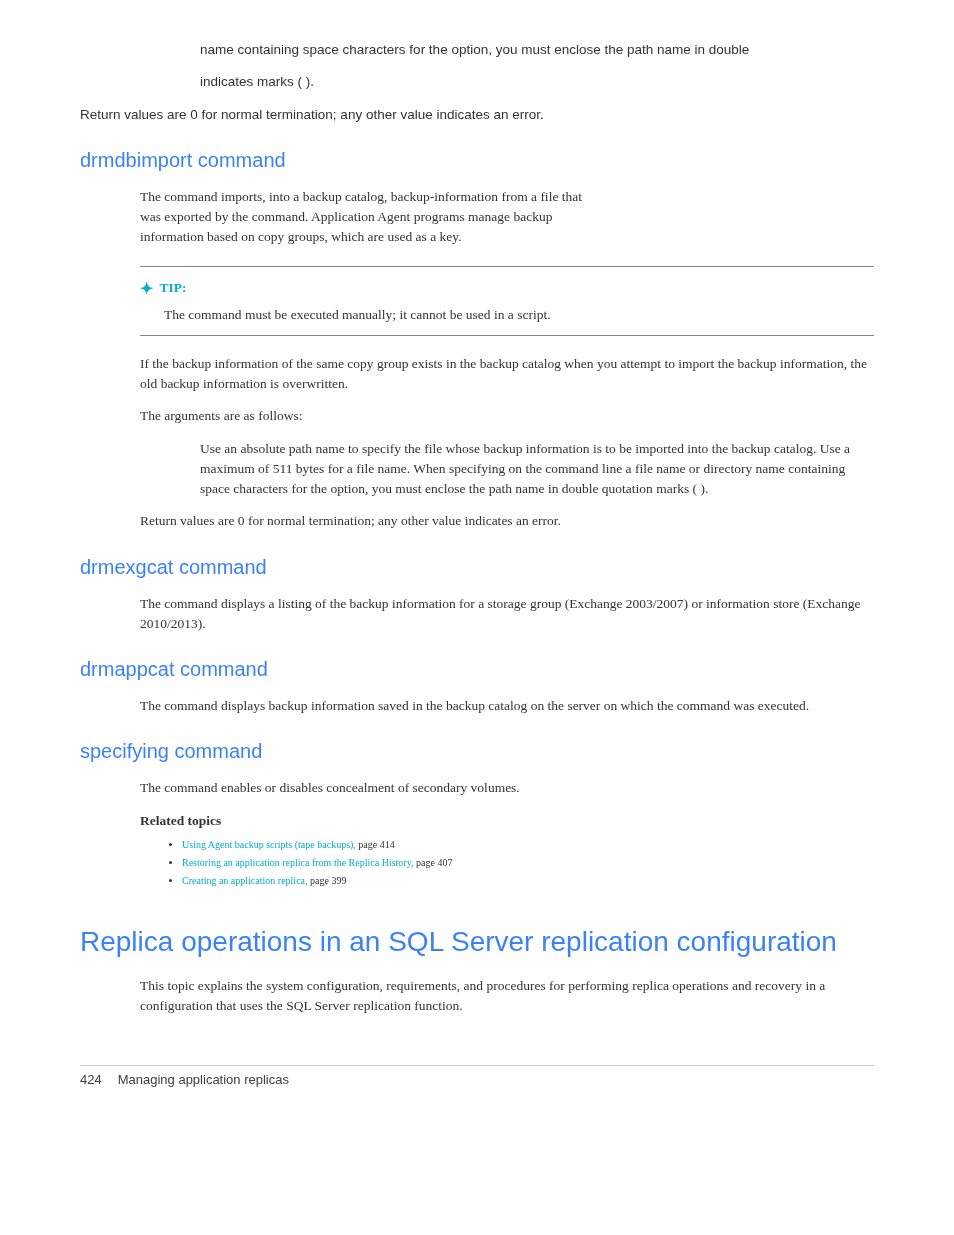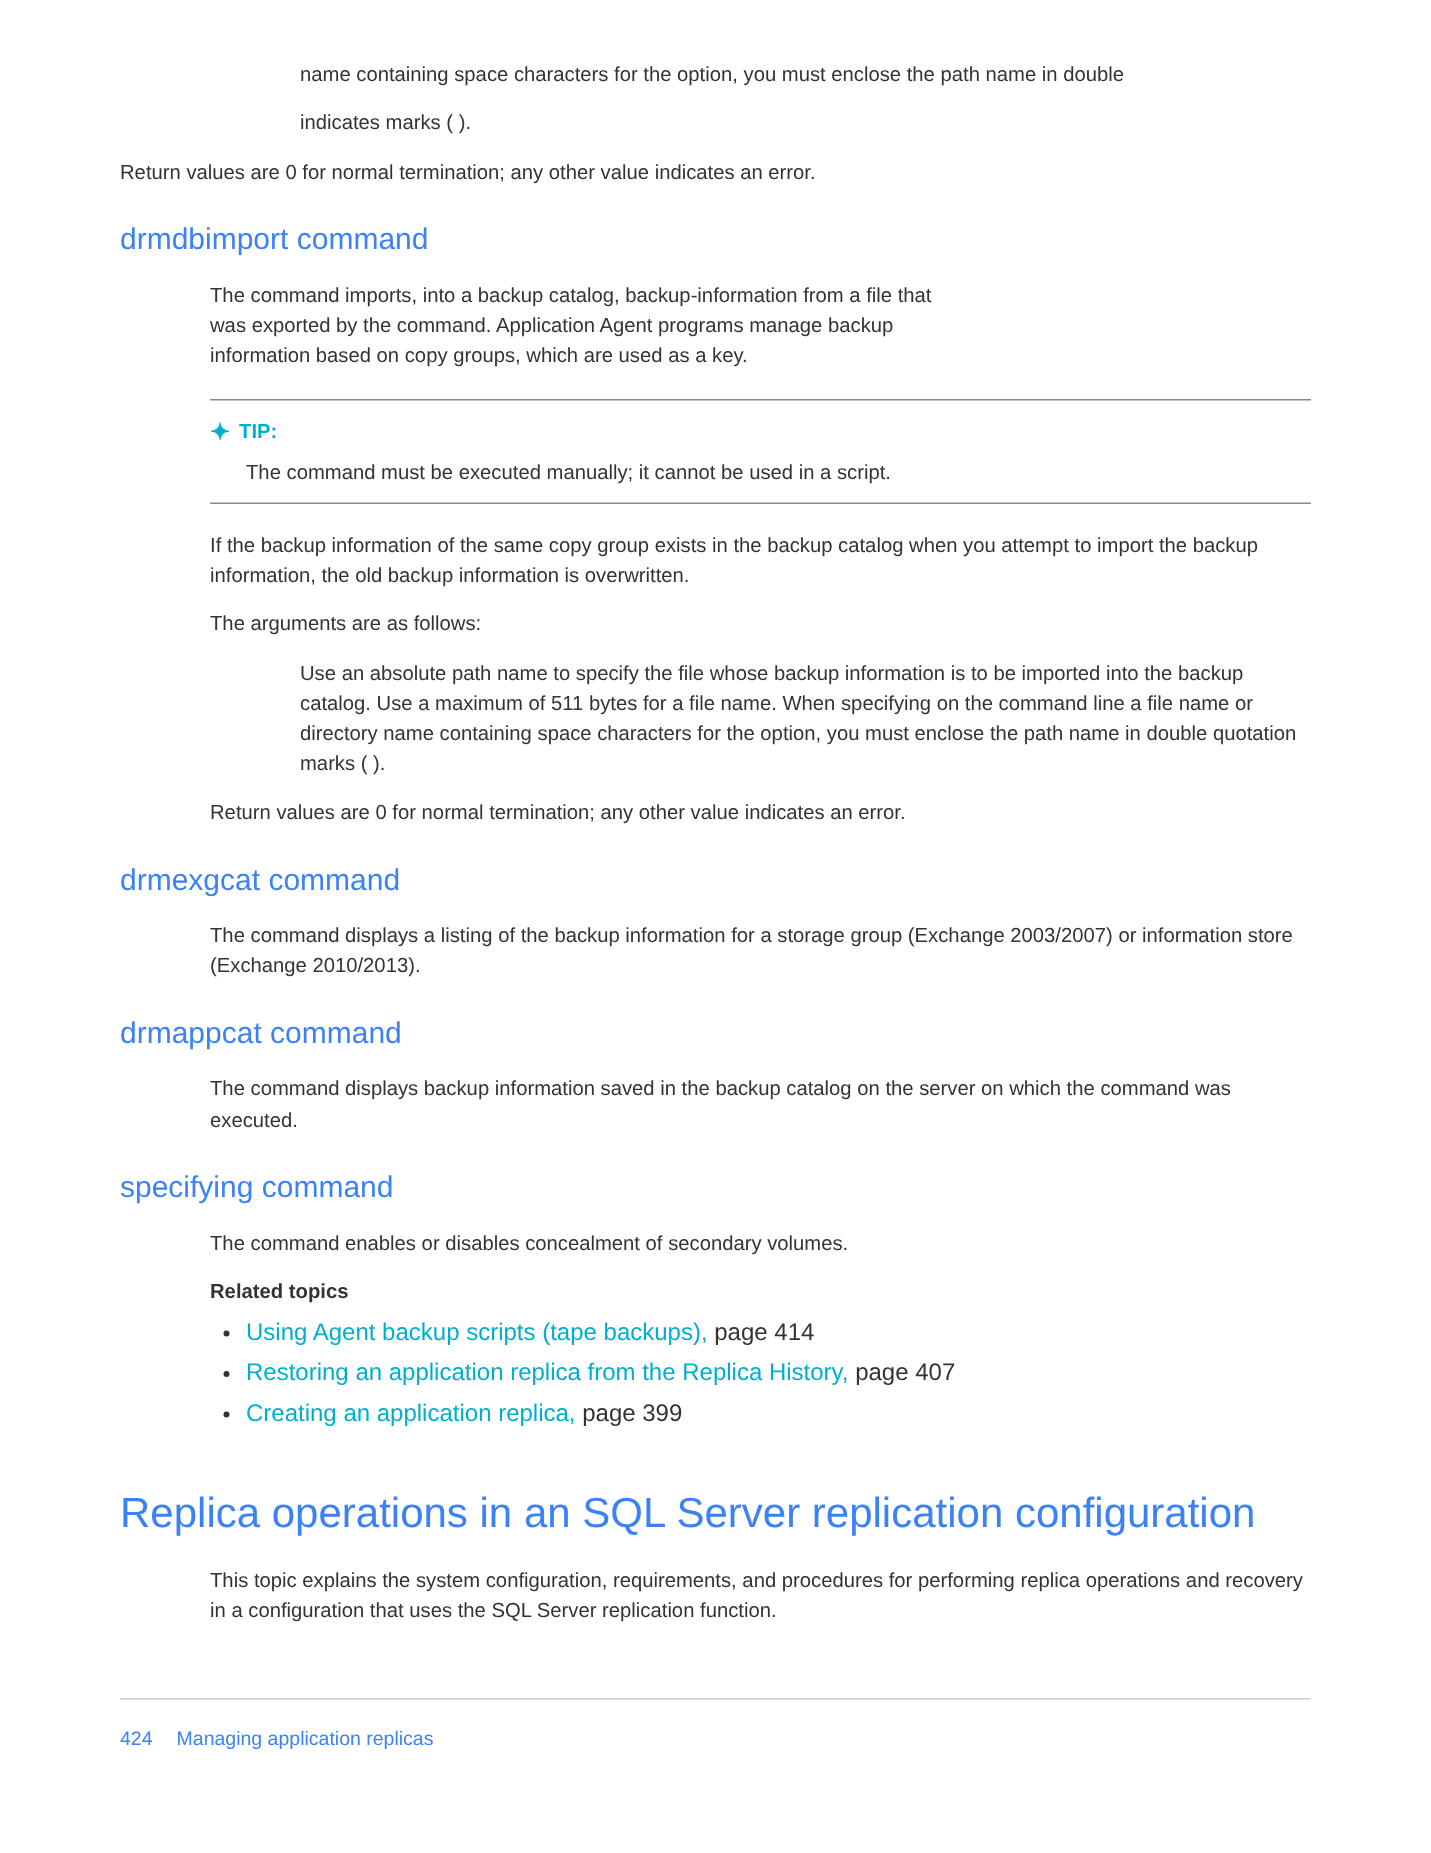--- a/index.html
+++ b/index.html
@@ -37,20 +37,21 @@
       color: #3b82f6;
       font-size: 28px;
       font-weight: normal;
       margin-top: 36px;
       margin-bottom: 16px;
       line-height: 1.3;
     }
     .section-body {
       margin-left: 60px;
       font-size: 13.5px;
+      font-family: Liberation Serif, serif;
     }
     .tip-box {
       border-top: 1.5px solid #888;
       border-bottom: 1.5px solid #888;
       padding: 10px 0 10px 0;
       margin: 18px 0 18px 0;
     }
     .tip-header {
       color: #00AECD;
       font-weight: bold;
@@ -77,42 +78,42 @@
       margin-bottom: 12px;
       font-size: 13.5px;
     }
     .related-topics-heading {
       font-weight: bold;
       margin-bottom: 6px;
       font-size: 13.5px;
     }
     ul.related-list {
       list-style: disc;
-      margin-left: 24px;
-      font-size: 16px;
+      margin-left: 42px;
+      font-size: 10px;
     }
     ul.related-list li {
       margin-bottom: 3px;
     }
     ul.related-list li a {
       color: #00AECD;
       text-decoration: none;
     }
     ul.related-list li span {
       color: #333;
     }
     .footer-bar {
       margin-top: 48px;
       border-top: 1px solid #ccc;
-      padding-top: 16px;
+      padding-top: 4px;
       display: flex;
       align-items: center;
       gap: 16px;
       font-size: 13px;
-      color: #3b82f6;
+      color: #404040;
     }
     .footer-pagenum {
       font-size: 13px;
     }
   </style>
 </head>
 <body>
 
 <div class="intro-text">name containing space characters for the      option, you must enclose the path name in double</div>
 <div class="intro-text">indicates marks (  ).</div>

